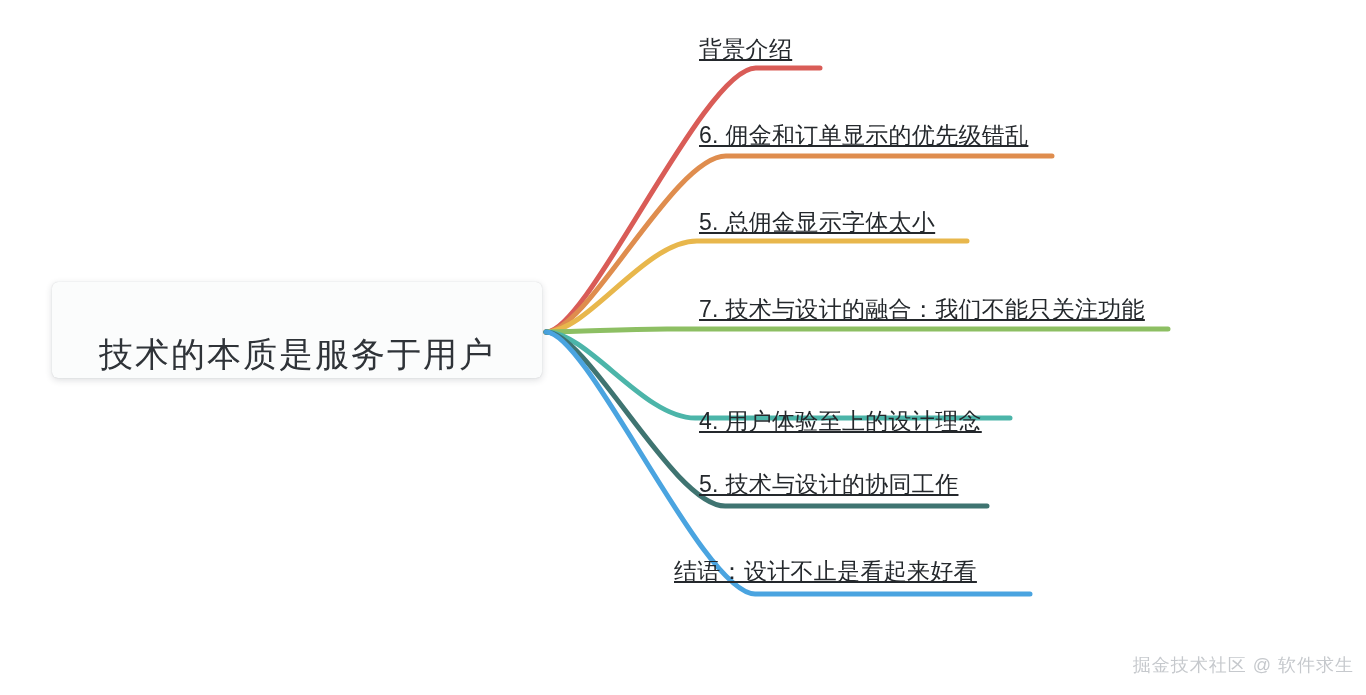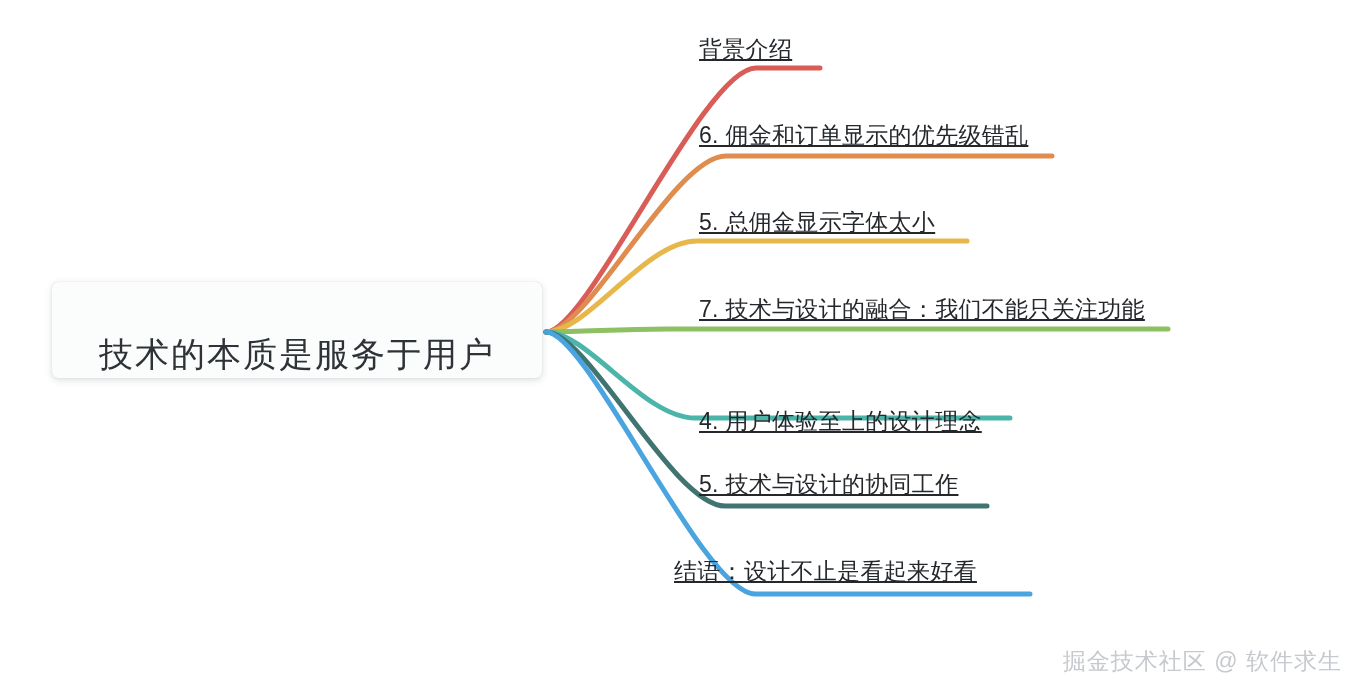--- a/index.html
+++ b/index.html
@@ -51,23 +51,23 @@
     position: absolute;
     font-size: 23px;
     color: #24282c;
     white-space: nowrap;
     letter-spacing: 0.3px;
     line-height: 1;
     text-decoration: underline;
   }
   .watermark {
     position: absolute;
-    right: 24px;
+    right: 12px;
     bottom: 18px;
-    font-size: 23px;
+    font-size: 18px;
     color: #c6c9cd;
     letter-spacing: 1px;
     white-space: nowrap;
   }
 </style>
 </head>
 <body>
 
 <div id="canvas">
 

